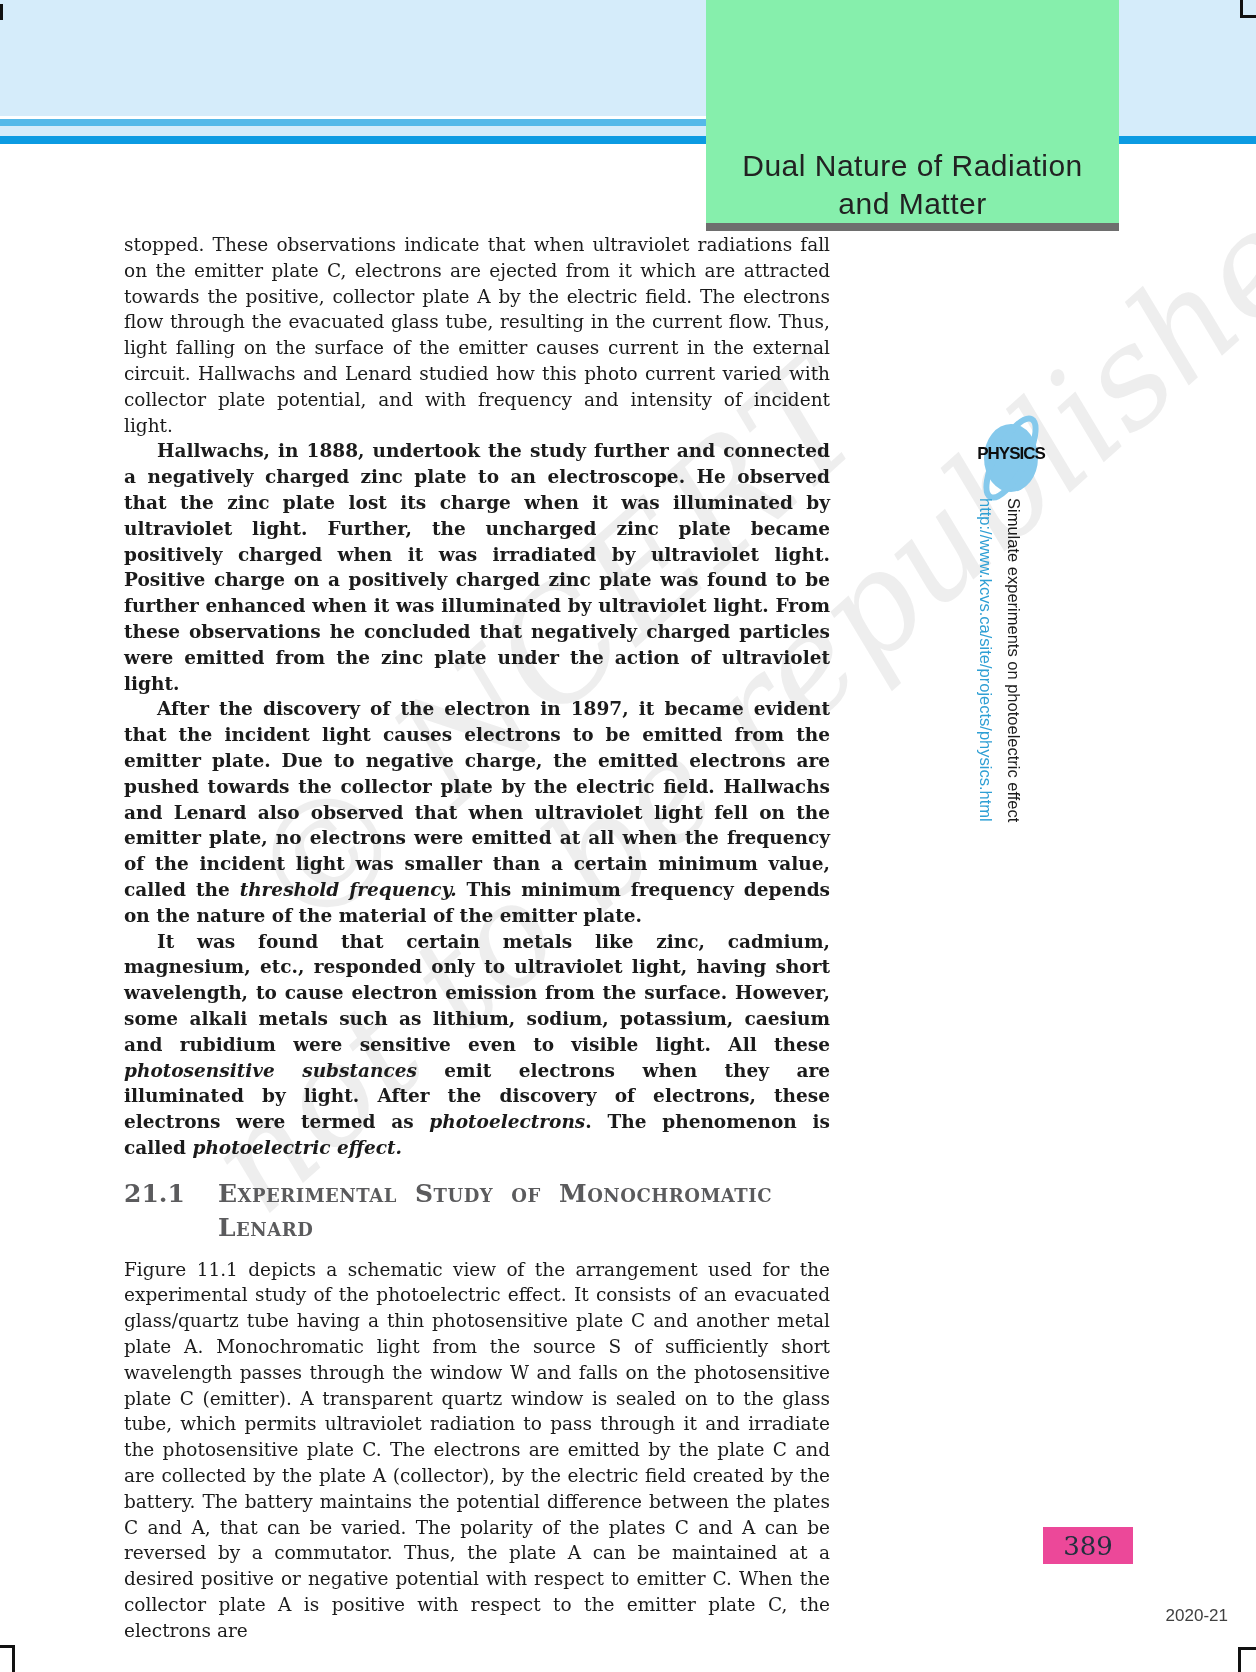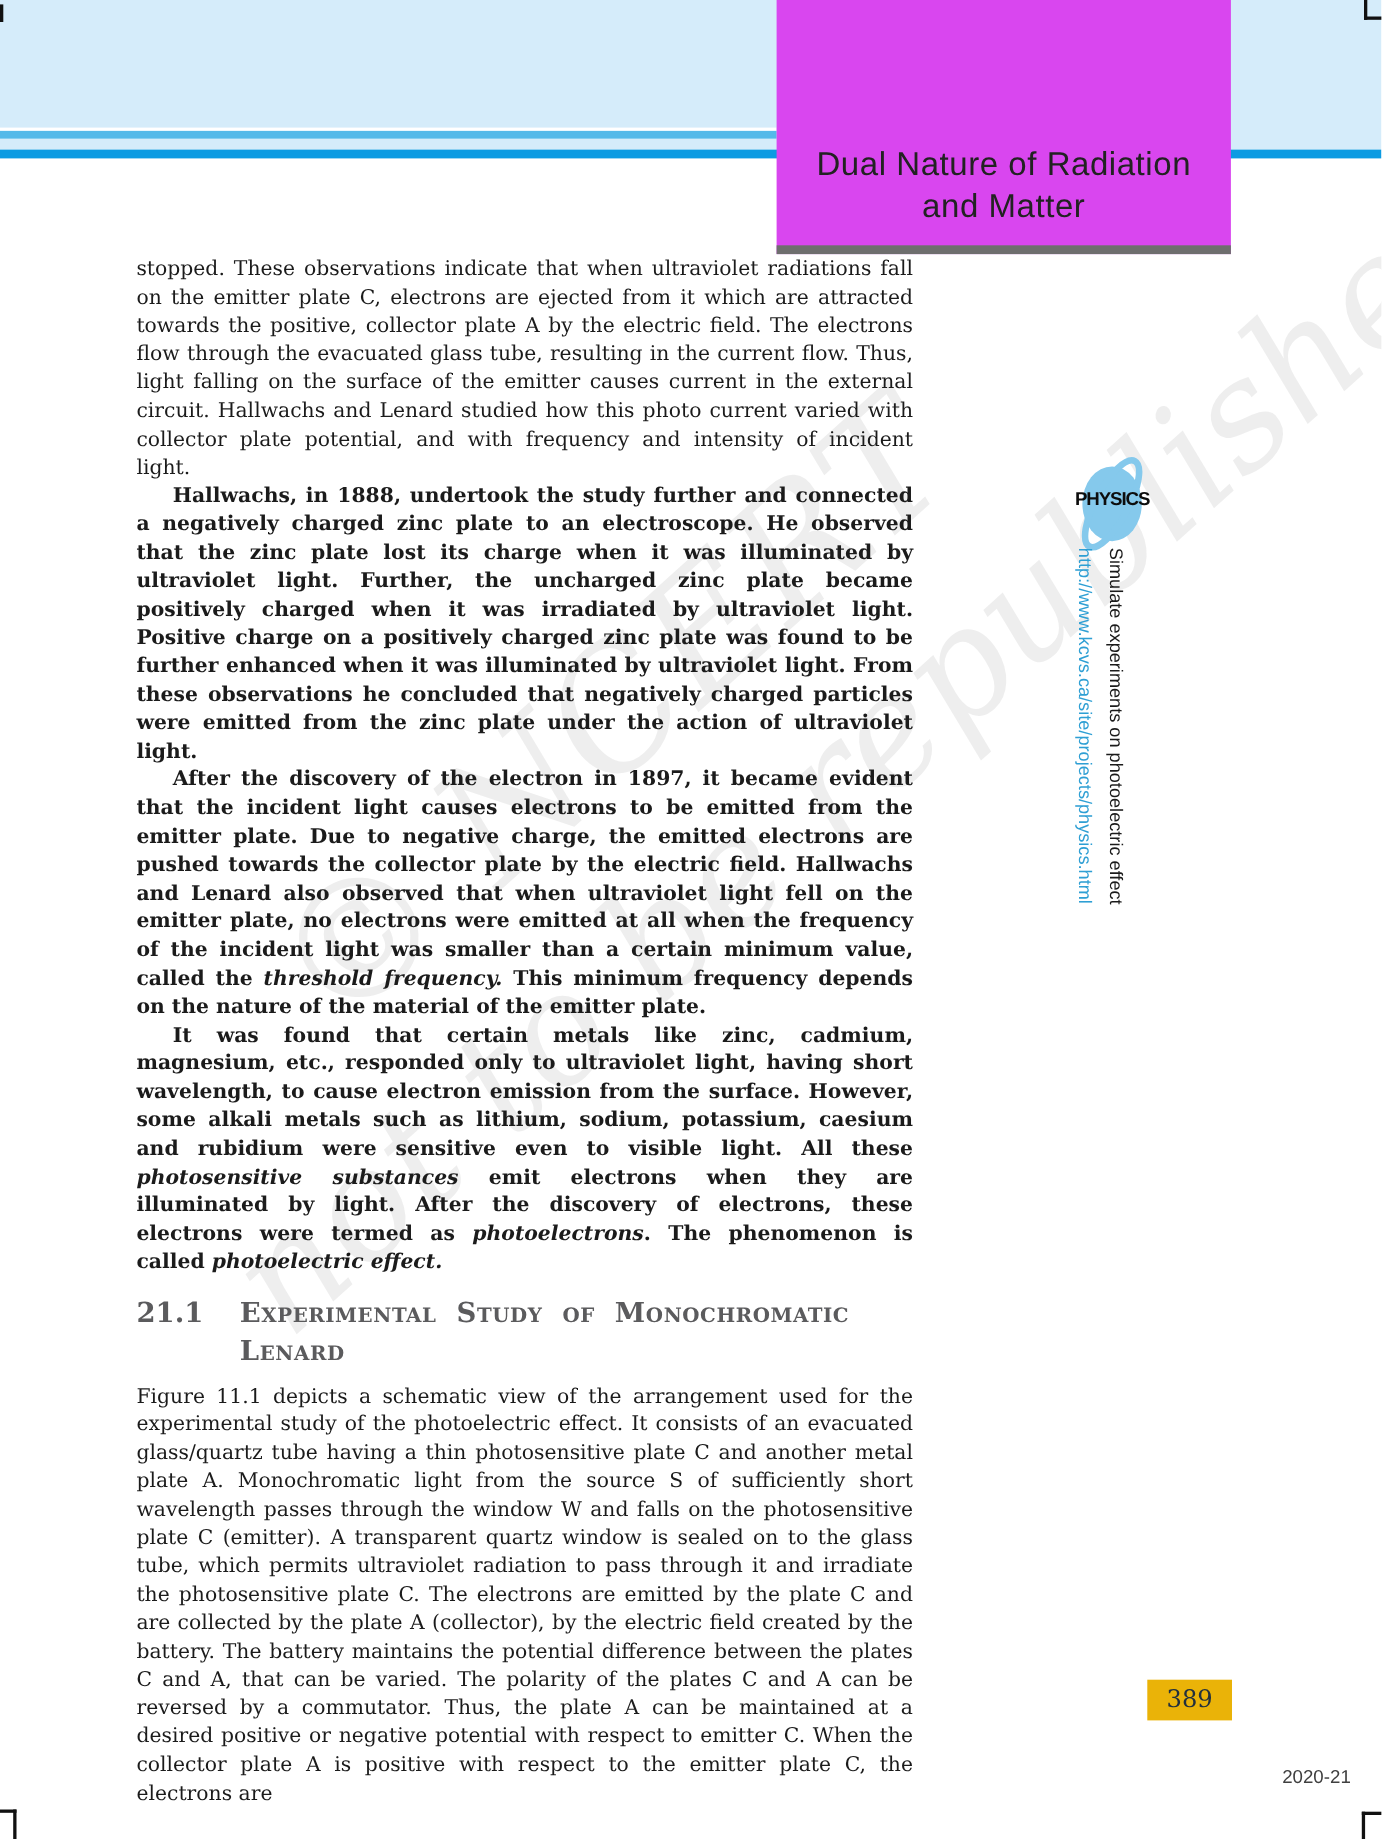--- a/index.html
+++ b/index.html
@@ -7,23 +7,23 @@
     position:relative;width:1256px;height:1672px;overflow:hidden;
     background:#ffffff;font-family:"DejaVu Serif",serif;
   }
   
   .band-light{position:absolute;left:0;top:0;width:1256px;height:136px;background:#d5ecfa;}
   .gap-white{position:absolute;left:0;top:116px;width:706px;height:3px;background:#ffffff;}
   .stripe-mid{position:absolute;left:0;top:119px;width:706px;height:7px;background:#54b9e9;}
   .stripe-bright{position:absolute;left:0;top:136px;width:1256px;height:8px;background:#0c9be2;}
   .chapter-box{
     position:absolute;left:706px;top:0;width:413px;height:231px;
-    background:#d946ef;border-bottom:8px solid #6e6e6e;
+    background:#86efac;border-bottom:8px solid #6e6e6e;
     display:flex;flex-direction:column;justify-content:flex-end;align-items:center;
-    padding-bottom:16px;box-sizing:border-box;
+    box-sizing:border-box;
   }
   .chapter-title{
     font-family:"Liberation Sans",sans-serif;font-size:30px;line-height:38px;
     color:#222222;text-align:center;font-weight:400;letter-spacing:0.5px;
   }
   
   .mark{position:absolute;}
   .mark-tl{left:0;top:4px;width:3px;height:16px;background:#111;}
   .mark-tr{left:1240px;top:-8px;width:26px;height:23px;border-left:3px solid #111;border-bottom:3px solid #111;}
   .mark-bl{left:-12px;top:1645px;width:24px;height:40px;border-right:3px solid #111;border-top:3px solid #111;}
@@ -63,23 +63,23 @@
   }
   .side-note{
     position:absolute;left:972px;top:498px;height:390px;
     writing-mode:vertical-rl;
     font-family:"Liberation Sans",sans-serif;font-size:16.5px;line-height:28px;
   }
   .side-note .caption{color:#1a1a1a;}
   .side-note .url{color:#2e9fd4;}
   
   .page-number-badge{
-    position:absolute;left:1043px;top:1527px;width:77px;height:37px;
-    background:#eab308;display:flex;align-items:center;justify-content:center;
-    font-size:22px;color:#22303e;
+    position:absolute;left:1043px;top:1527px;width:90px;height:37px;
+    background:#ec4899;display:flex;align-items:center;justify-content:center;
+    font-size:26px;color:#22303e;
   }
   .footer-year{
     position:absolute;left:0;top:1606px;width:1228px;text-align:right;
     font-family:"Liberation Sans",sans-serif;font-size:17px;color:#404040;
   }
 </style>
 </head>
 <body>
 
 <div class="page">

